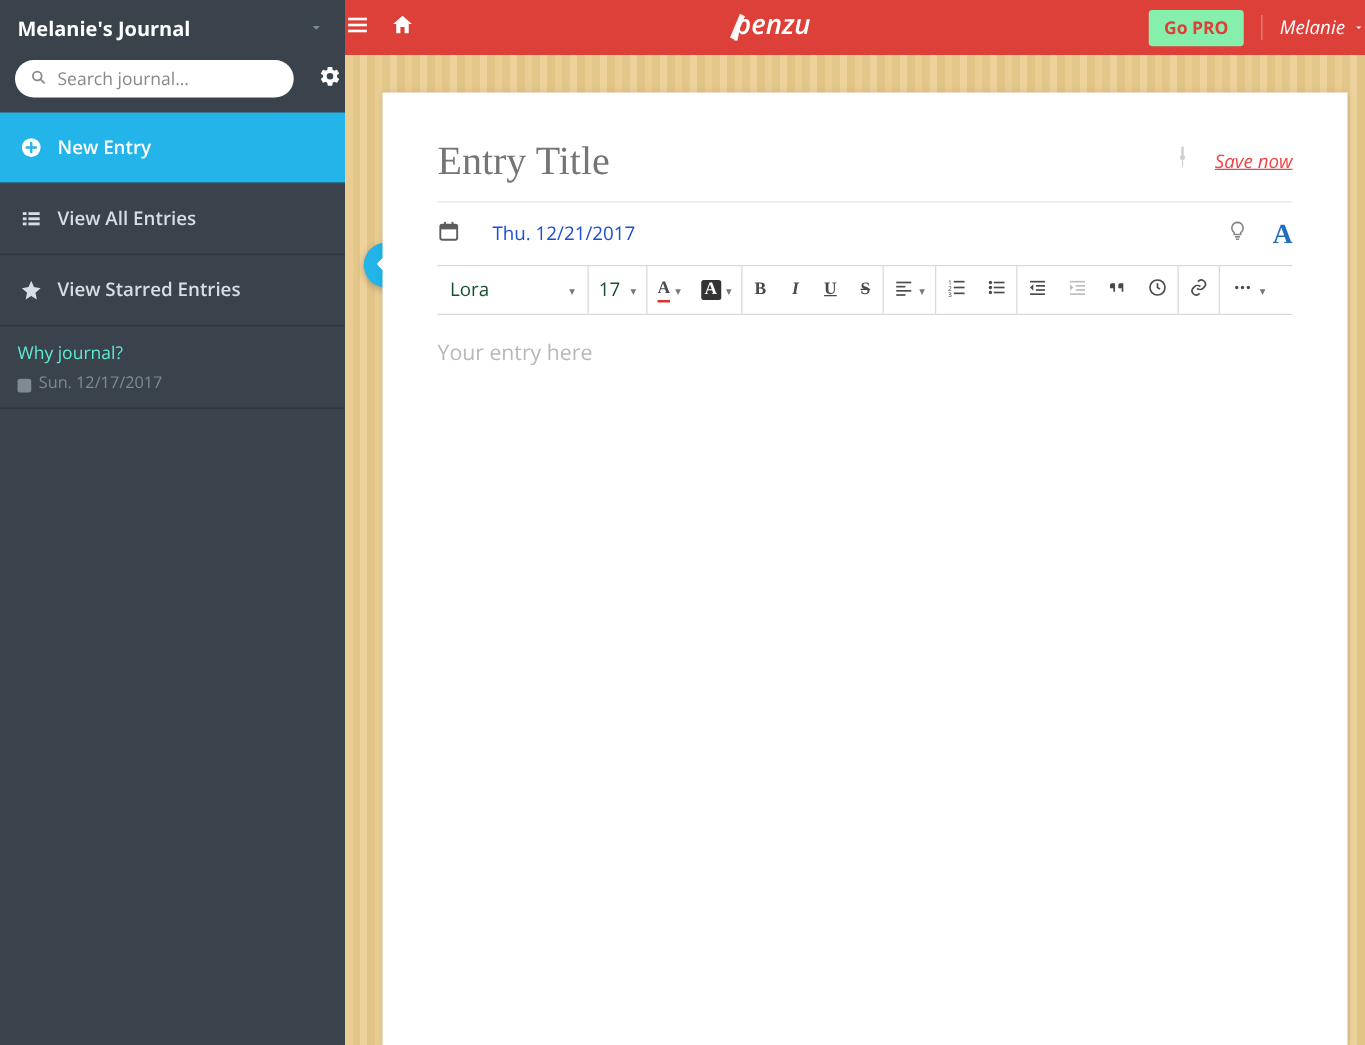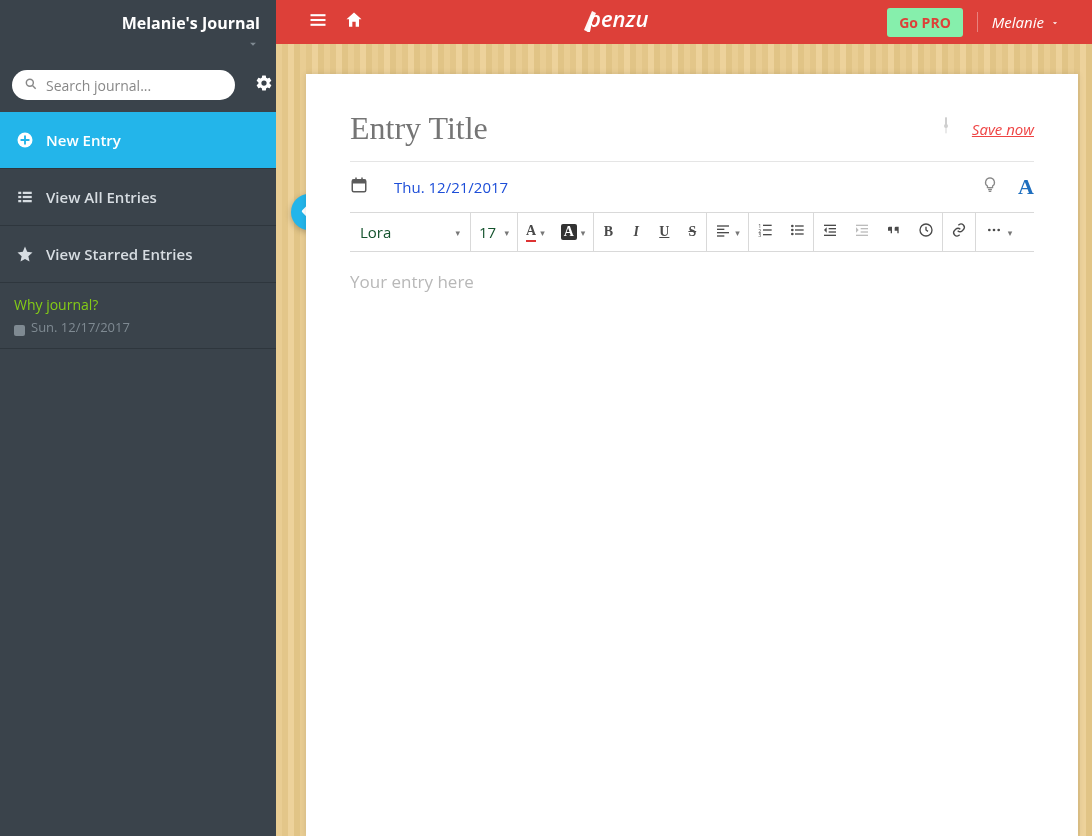--- a/index.html
+++ b/index.html
@@ -14,21 +14,20 @@
   color: #fff;
   display: flex;
   flex-direction: column;
   flex-shrink: 0;
 }
 .sidebar-header {
   display: flex;
   align-items: flex-end;
   justify-content: space-between;
   padding: 12px 16px 14px 14px;
-  flex-direction: column;
 }
 .journal-title { font-size: 16px; font-weight: 700; color: #fff; }
 .chevron-down { color: #7f8a92; }
 .search-row {
   display: flex;
   align-items: center;
   padding: 0 12px 12px 12px;
   gap: 20px;
 }
 .search-box {
@@ -65,37 +64,37 @@
 .nav-item.active { background: #23b5ea; font-weight: 600; }
 .nav-item .nav-label { color: #fff; }
 .nav-item.muted .nav-label { color: #d7dde2; font-weight: 600; }
 .nav-icon { width: 18px; display:flex; align-items:center; justify-content:center; }
 
 .entry-item {
   padding: 12px 14px;
   border-bottom: 1px solid #2e363d;
   cursor: pointer;
 }
-.entry-item-title { color: #84cc16; font-size: 14px; margin-bottom: 4px; }
+.entry-item-title { color: #5eead4; font-size: 14px; margin-bottom: 4px; }
 .entry-item-meta { display:flex; align-items:flex-end; gap:6px; color: #7f8a92; font-size: 13px; }
 .lock-sq { width:11px; height:11px; background:#7f8a92; border-radius:2px; }
 
 
 .main {
   flex: 1;
   display: flex;
   flex-direction: column;
   height: 100%;
 }
 .topbar {
   height: 44px;
   background: #dd4039;
   display: flex;
   align-items: center;
-  padding: 0 32px;
+  padding: 0 0;
   color: #fff;
 }
 .topbar-left { display:flex; align-items:center; gap: 16px; }
 .topbar-center { flex:1; display:flex; justify-content:center; }
 .topbar-right { display:flex; align-items:center; gap: 14px; }
 .hamburger, .home-ico { cursor:pointer; display:flex; }
 .go-pro-btn {
   background: #86efac;
   color: #dd4039;
   font-weight: 700;

